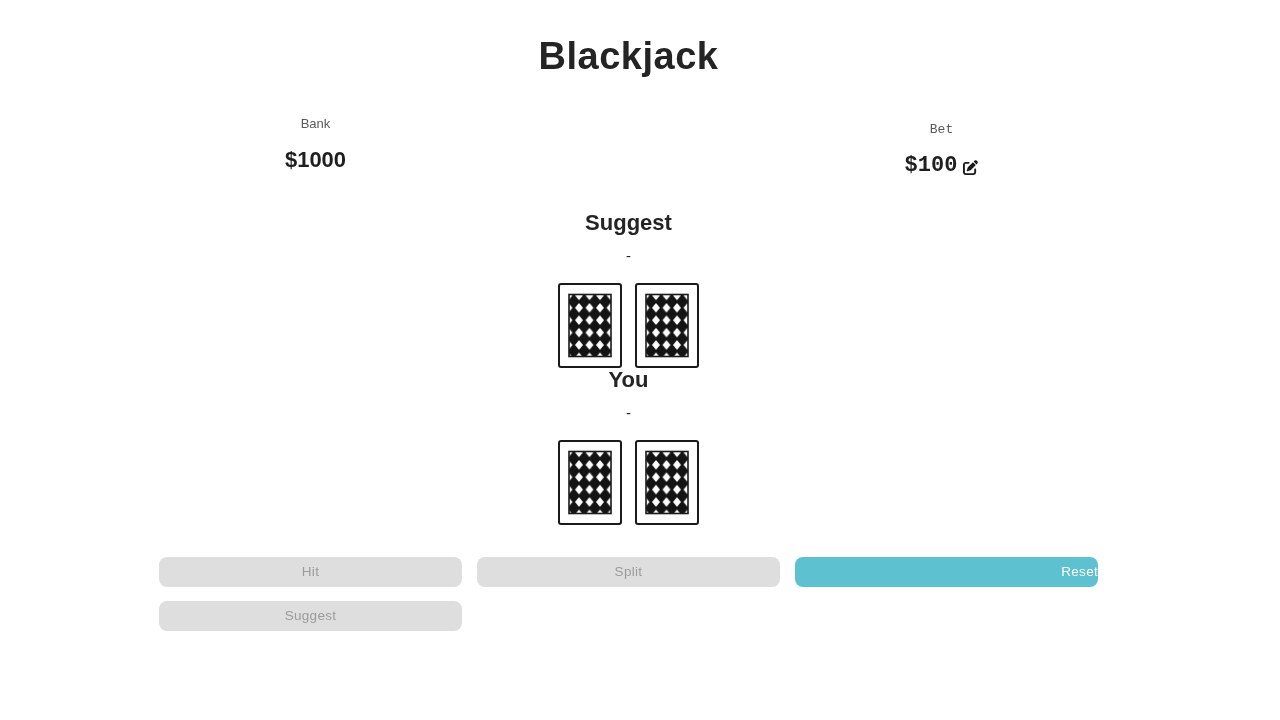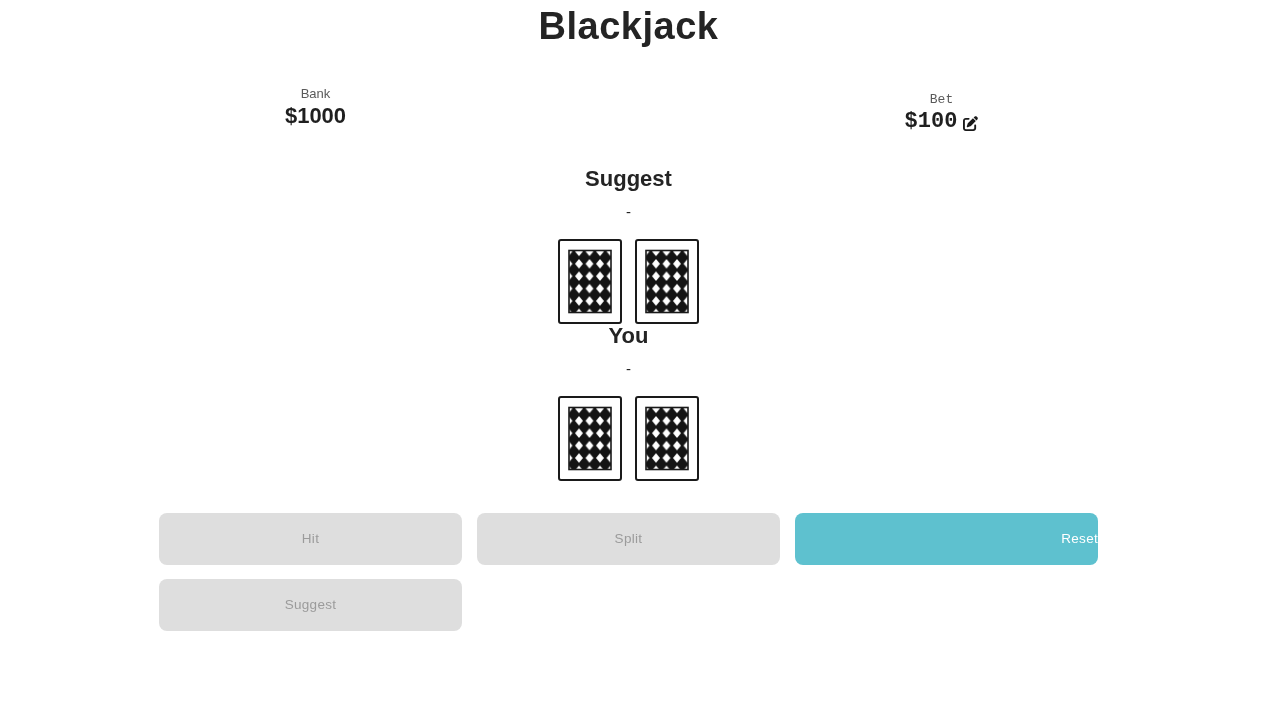--- a/index.html
+++ b/index.html
@@ -10,39 +10,39 @@
     --label-gray:#5a5a5a;
     --card-ink:#1a1a1a;
   }
   *{box-sizing:border-box;margin:0;padding:0;}
   html,body{background:#ffffff;}
   body{
     width:1280px;height:720px;overflow:hidden;
     font-family:"Liberation Sans", sans-serif;
     color:var(--text-dark);
   }
-  .app{width:939px;margin-left:159px;padding-top:4px;}
+  .app{width:939px;margin-left:159px;padding-top:34px;}
 
   .page-title{
     text-align:center;
     font-size:38px;font-weight:700;letter-spacing:0.5px;
     color:var(--text-dark);line-height:1.2;
   }
 
   
   .stats-row{
     display:grid;grid-template-columns:1fr 1fr 1fr;
     margin-top:36px;
   }
   .stat{display:flex;flex-direction:column;align-items:center;}
   .stat.bet{grid-column:3;padding-top:6px;font-family:Liberation Mono, monospace;}
   .stat.bank{grid-column:1;}
   .stat-label{font-size:13px;color:var(--label-gray);line-height:16px;}
   .stat-value{
-    font-size:22px;font-weight:700;color:#1f1f1f;line-height:26px;margin-top:1px;
+    font-size:22px;font-weight:700;color:#1f1f1f;line-height:26px;margin-top:15px;
     display:inline-flex;align-items:center;gap:6px;
   }
   .edit-icon{width:15px;height:15px;cursor:pointer;transform:translateY(2px);}
   .edit-icon svg{display:block;width:100%;height:100%;fill:var(--card-ink);}
 
   
   .hand{text-align:center;}
   .hand.dealer{margin-top:32px;}
   .hand.player{}
   .hand-title{font-size:22px;font-weight:700;color:var(--text-dark);line-height:24px;}
@@ -52,21 +52,21 @@
   }
   .card{width:64px;height:85px;display:block;}
 
   
   .actions{
     margin-top:32px;
     display:grid;grid-template-columns:1fr 1fr 1fr;
     column-gap:15px;row-gap:14px;
   }
   .btn{
-    height:52px;border:none;border-radius:8px;
+    height:30px;border:none;border-radius:8px;
     font-family:"Liberation Sans", sans-serif;
     font-size:13.5px;letter-spacing:0.3px;
     background:var(--disabled-bg);color:var(--disabled-text);
     cursor:default;
   }
   .btn.primary{
     background:var(--accent);color:#ffffff;cursor:pointer;text-align:right;
   }
   .hidden-defs{position:absolute;width:0;height:0;overflow:hidden;}
 </style>

